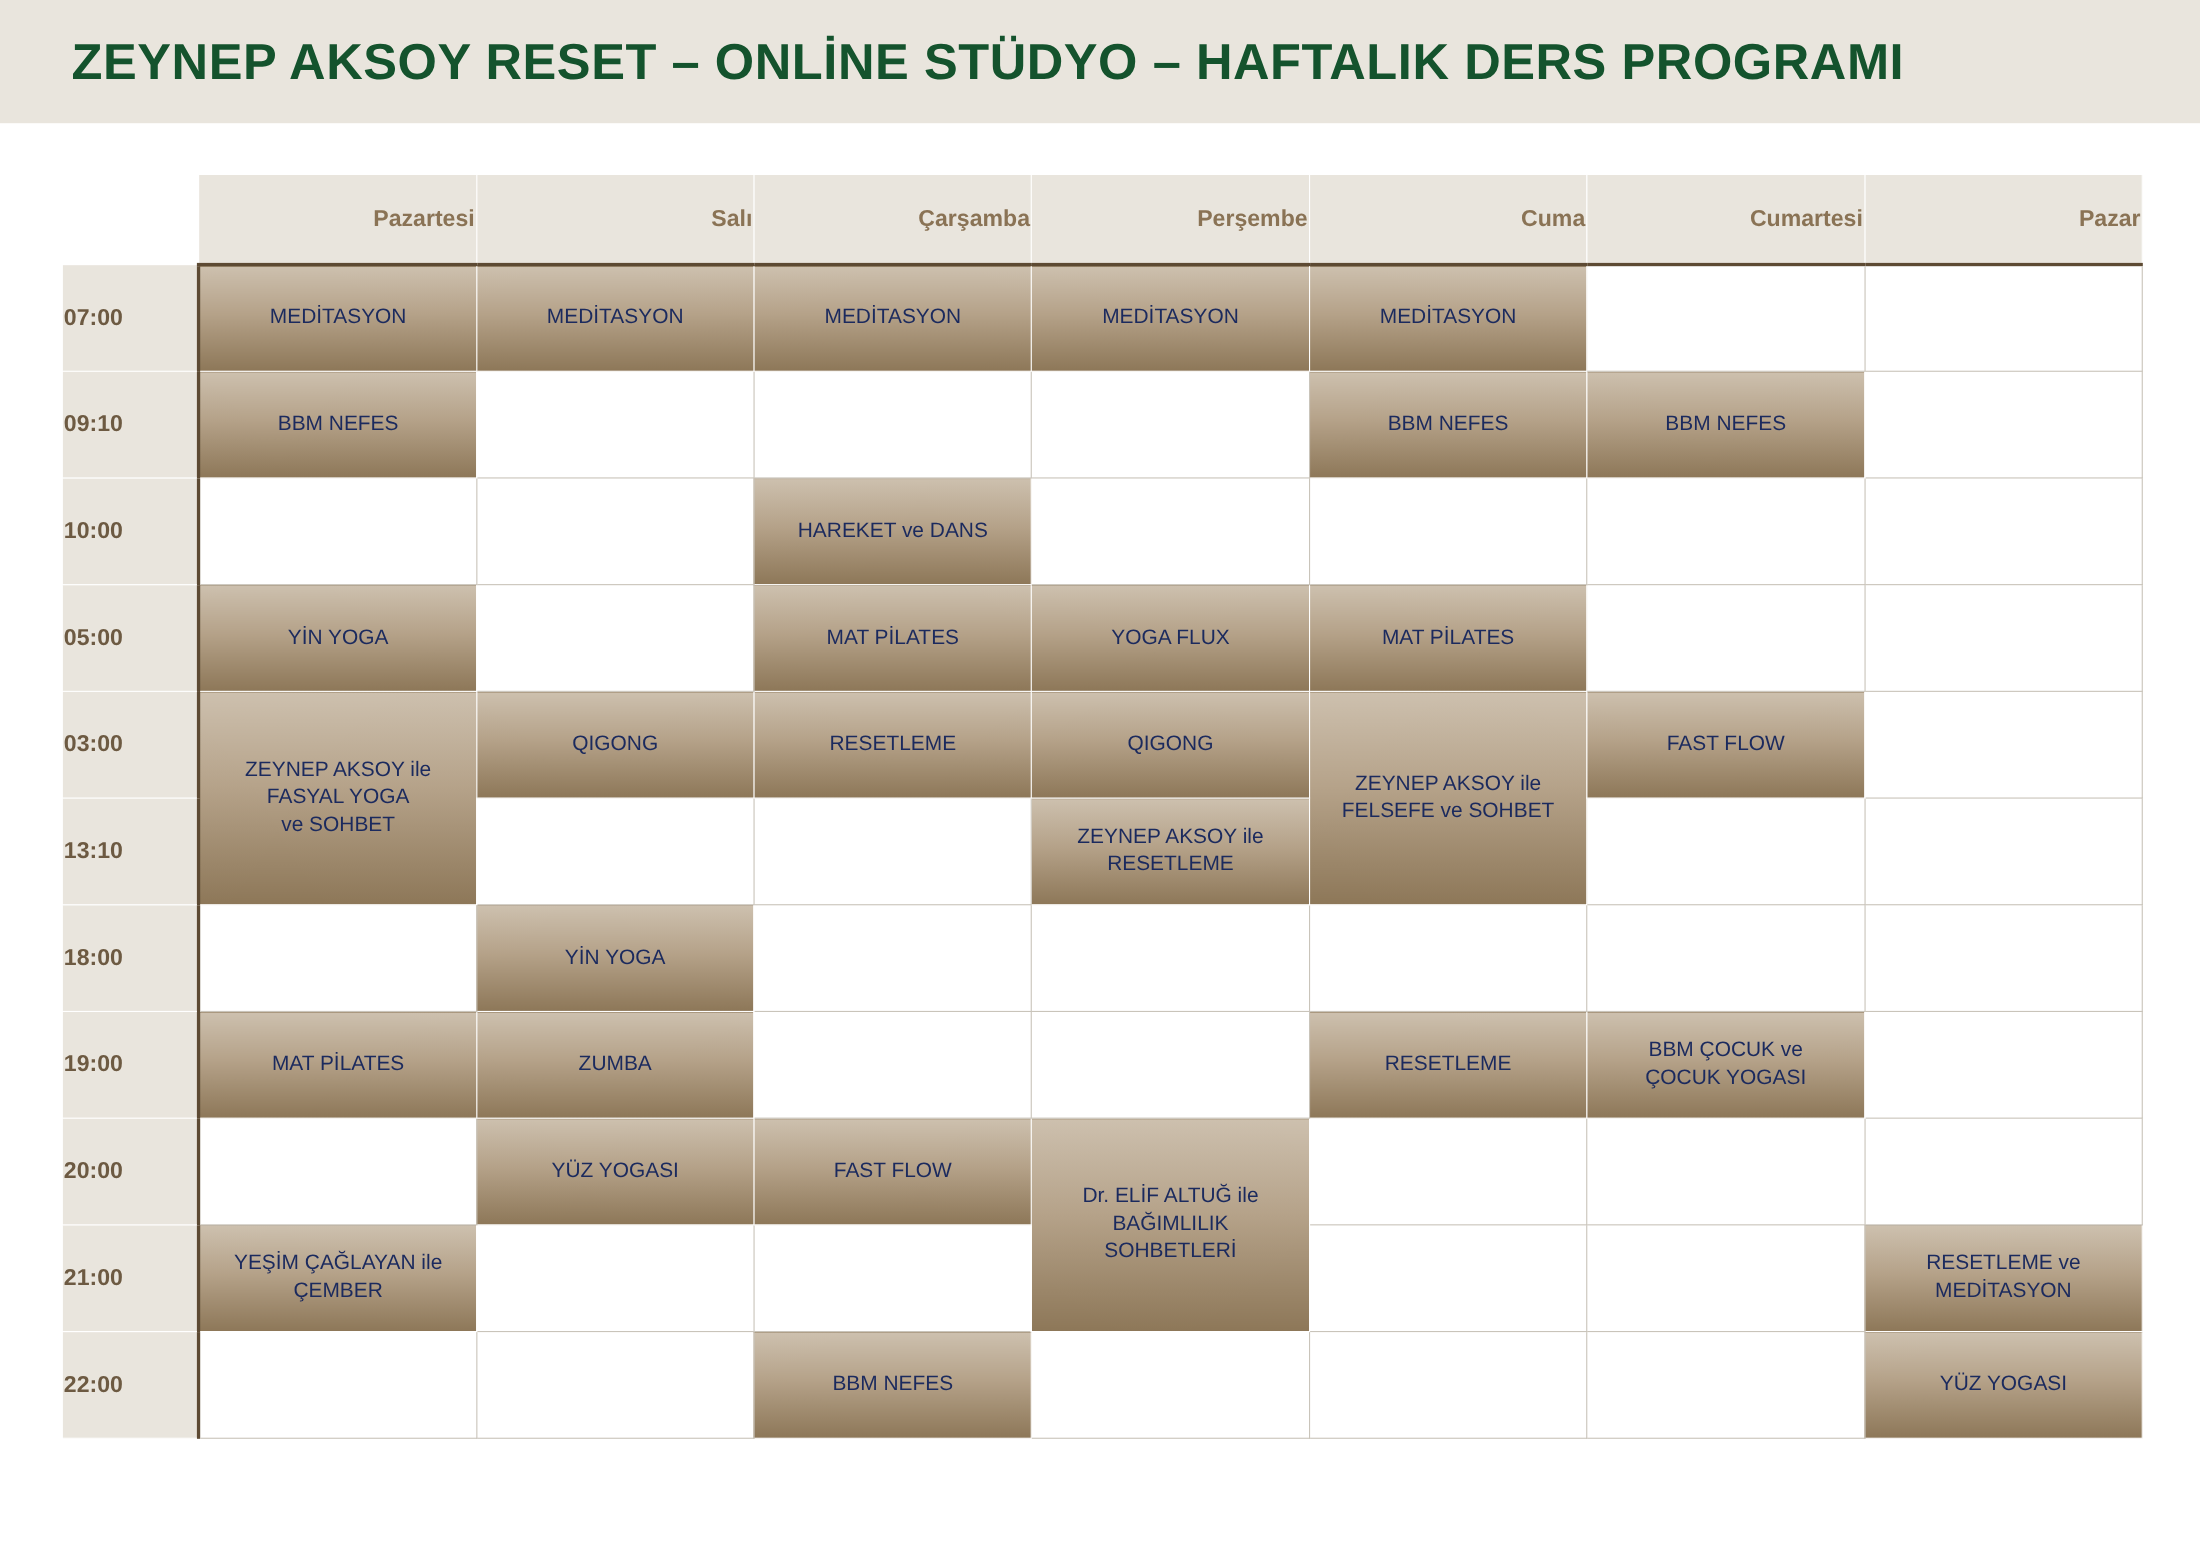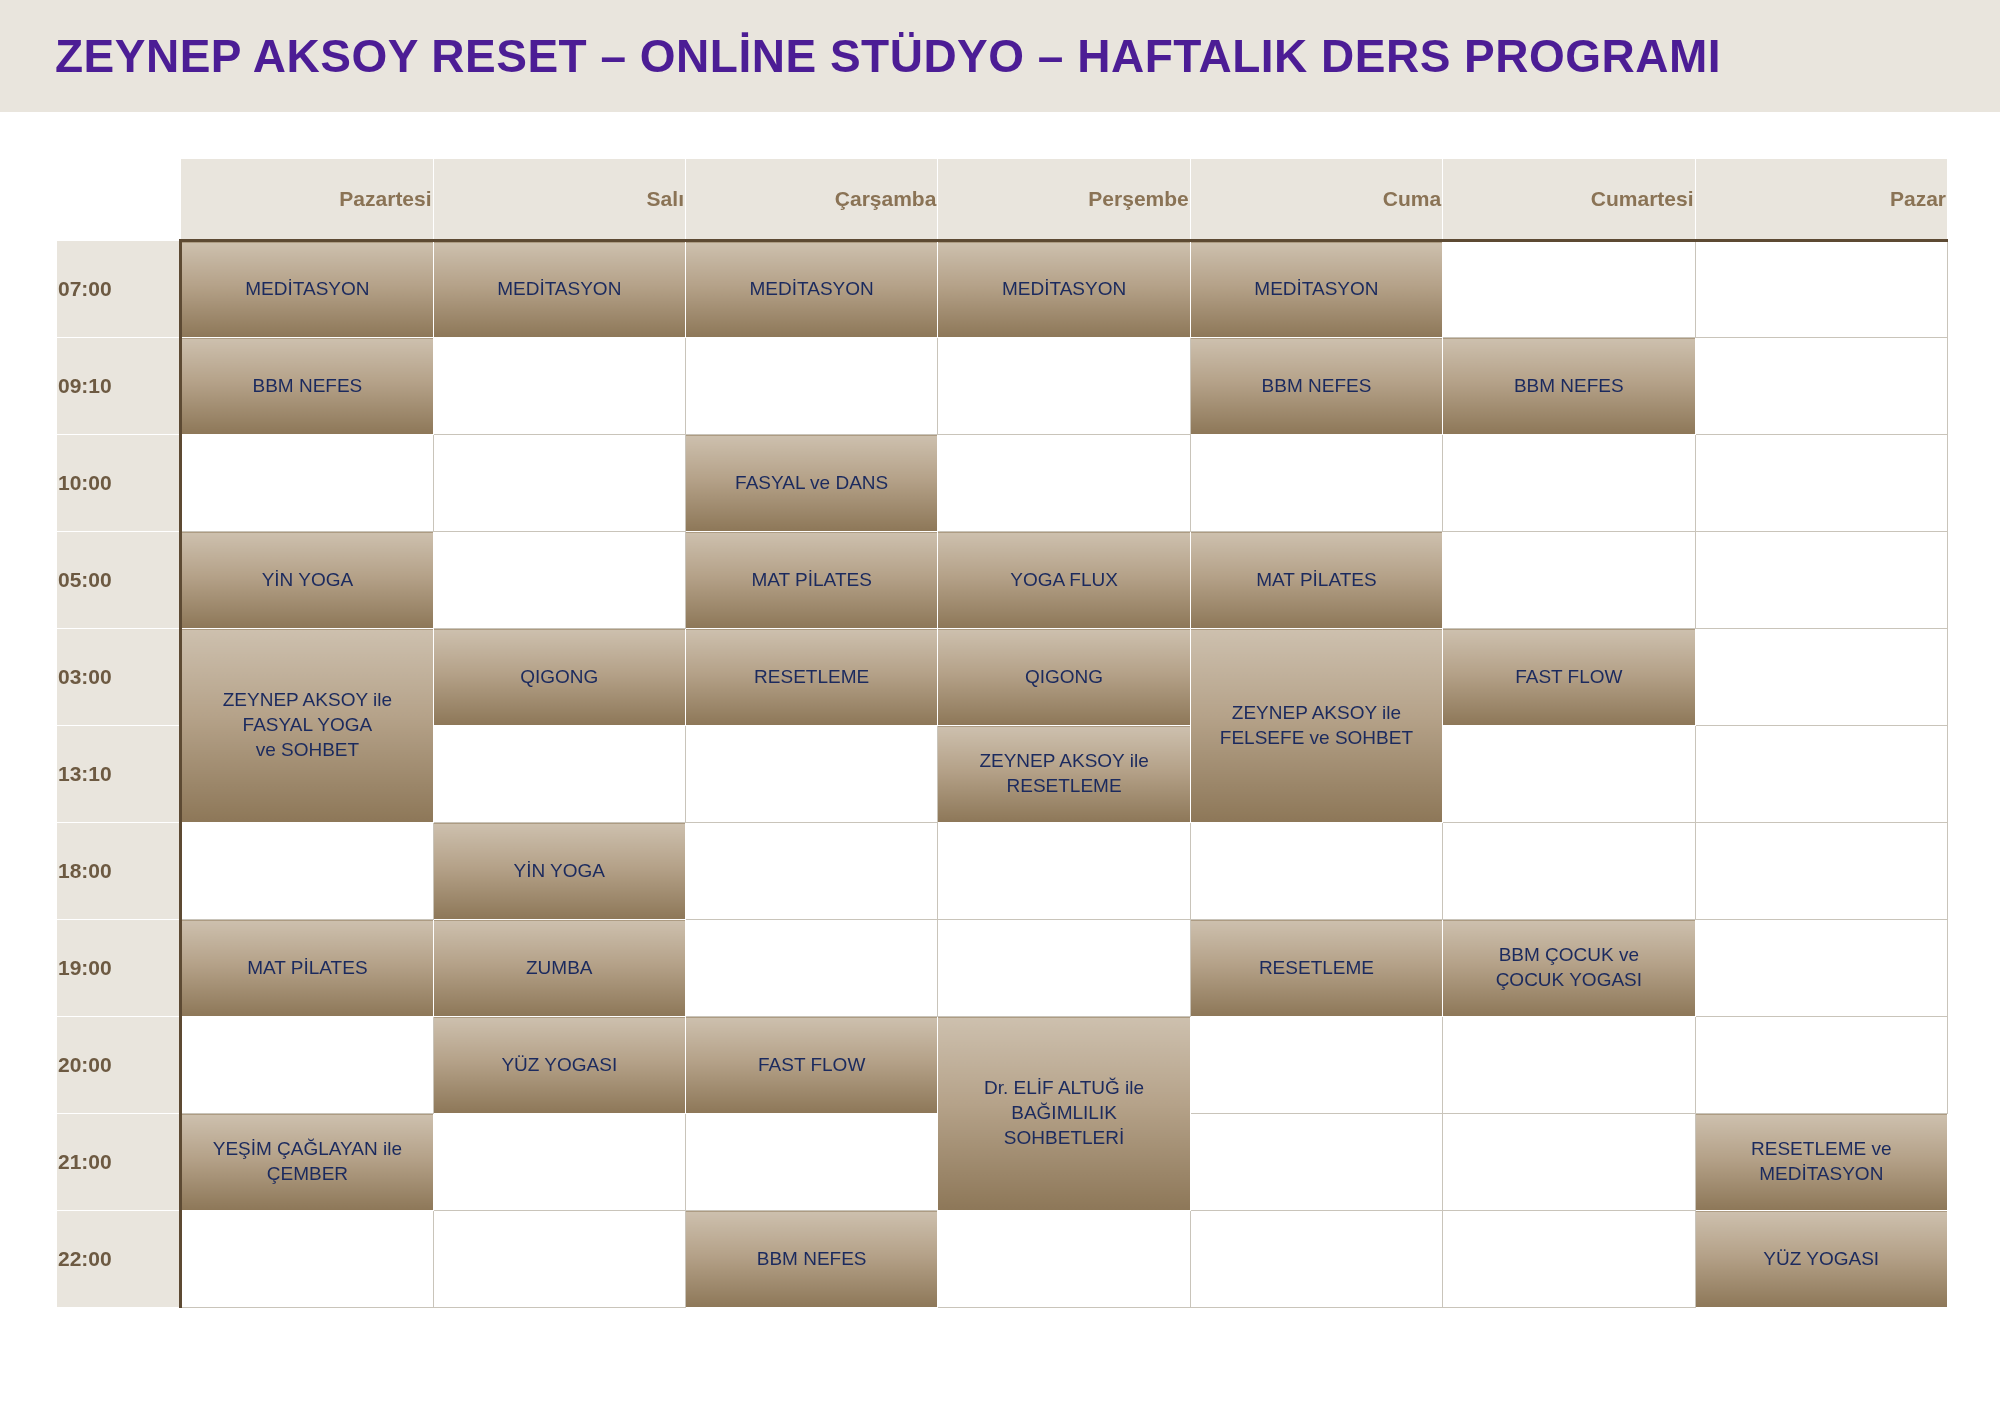--- a/index.html
+++ b/index.html
@@ -21,25 +21,25 @@
   }
   .title-bar {
     background: #e9e5dd;
     height: 112px;
     display: flex;
     align-items: center;
     padding-left: 50px;
     box-sizing: border-box;
   }
   .title-bar h1 {
-    margin: 5px;
+    margin: 15px;
     font-size: 46px;
     letter-spacing: 0.5px;
     font-weight: bold;
-    color: #4c1d95;
+    color: #14532d;
     white-space: nowrap;
   }
   .schedule-wrap {
     position: absolute;
     left: 56px;
     top: 158px;
     width: 1900px;
   }
   table.schedule {
     border-collapse: collapse;
@@ -165,21 +165,21 @@
             <td class="slot filled">
               <span class="label">BBM NEFES</span>
             </td>
             <td class="slot empty"></td>
           </tr>
           <tr>
             <th class="time-cell">10:00</th>
             <td class="slot empty"></td>
             <td class="slot empty"></td>
             <td class="slot filled">
-              <span class="label">FASYAL ve DANS</span>
+              <span class="label">HAREKET ve DANS</span>
             </td>
             <td class="slot empty"></td>
             <td class="slot empty"></td>
             <td class="slot empty"></td>
             <td class="slot empty"></td>
           </tr>
           <tr>
             <th class="time-cell">05:00</th>
             <td class="slot filled">
               <span class="label">YİN YOGA</span>

